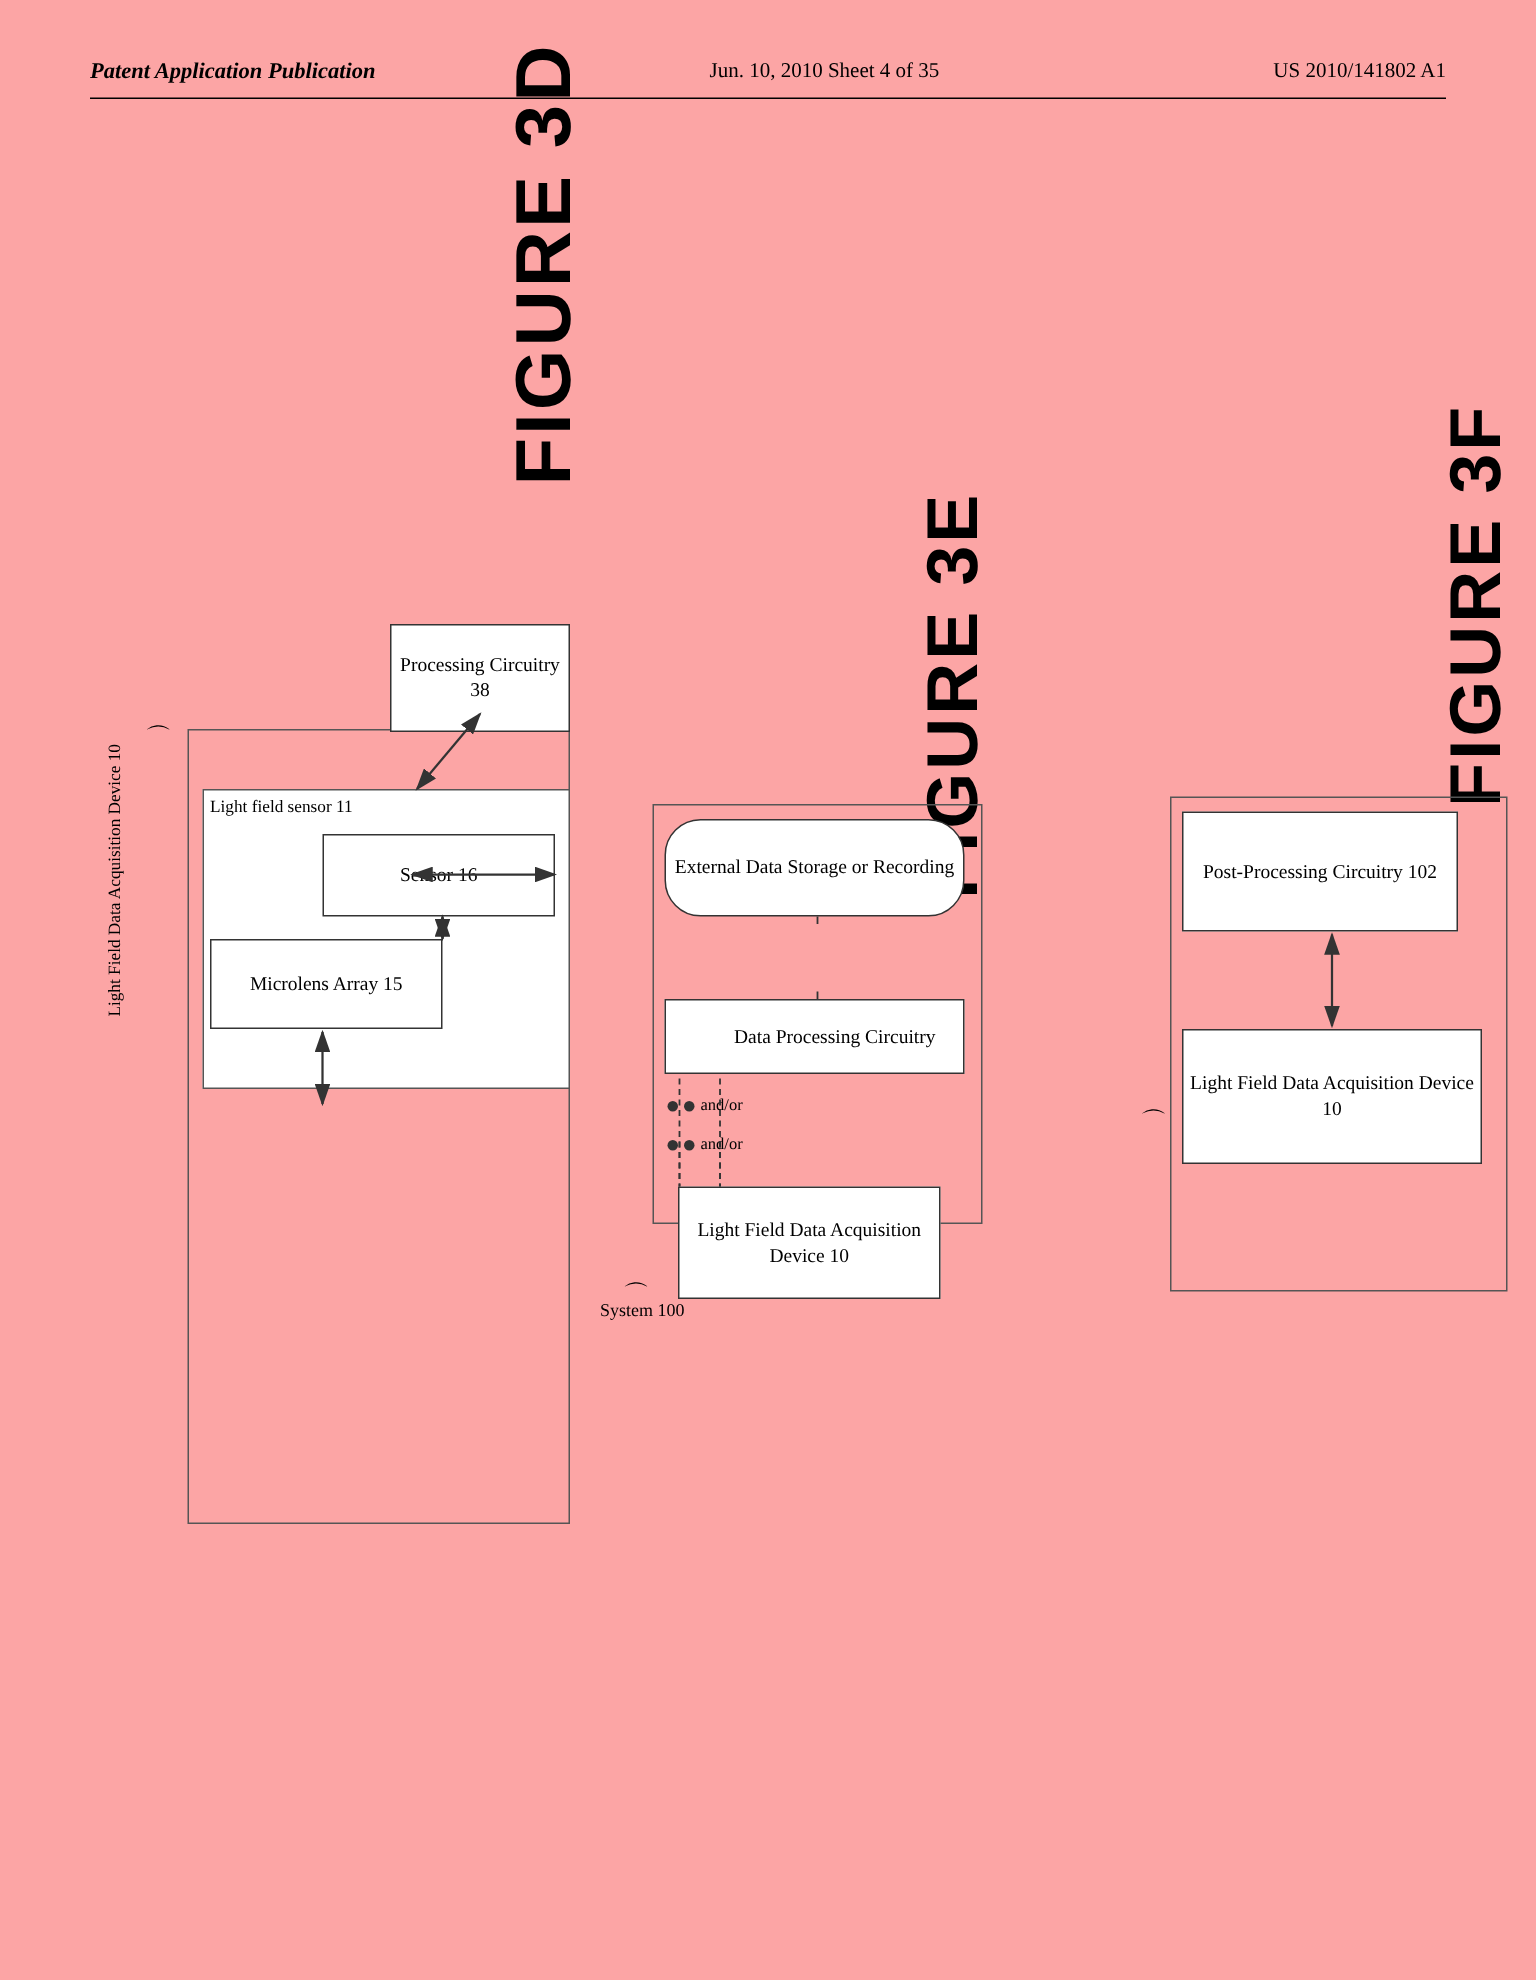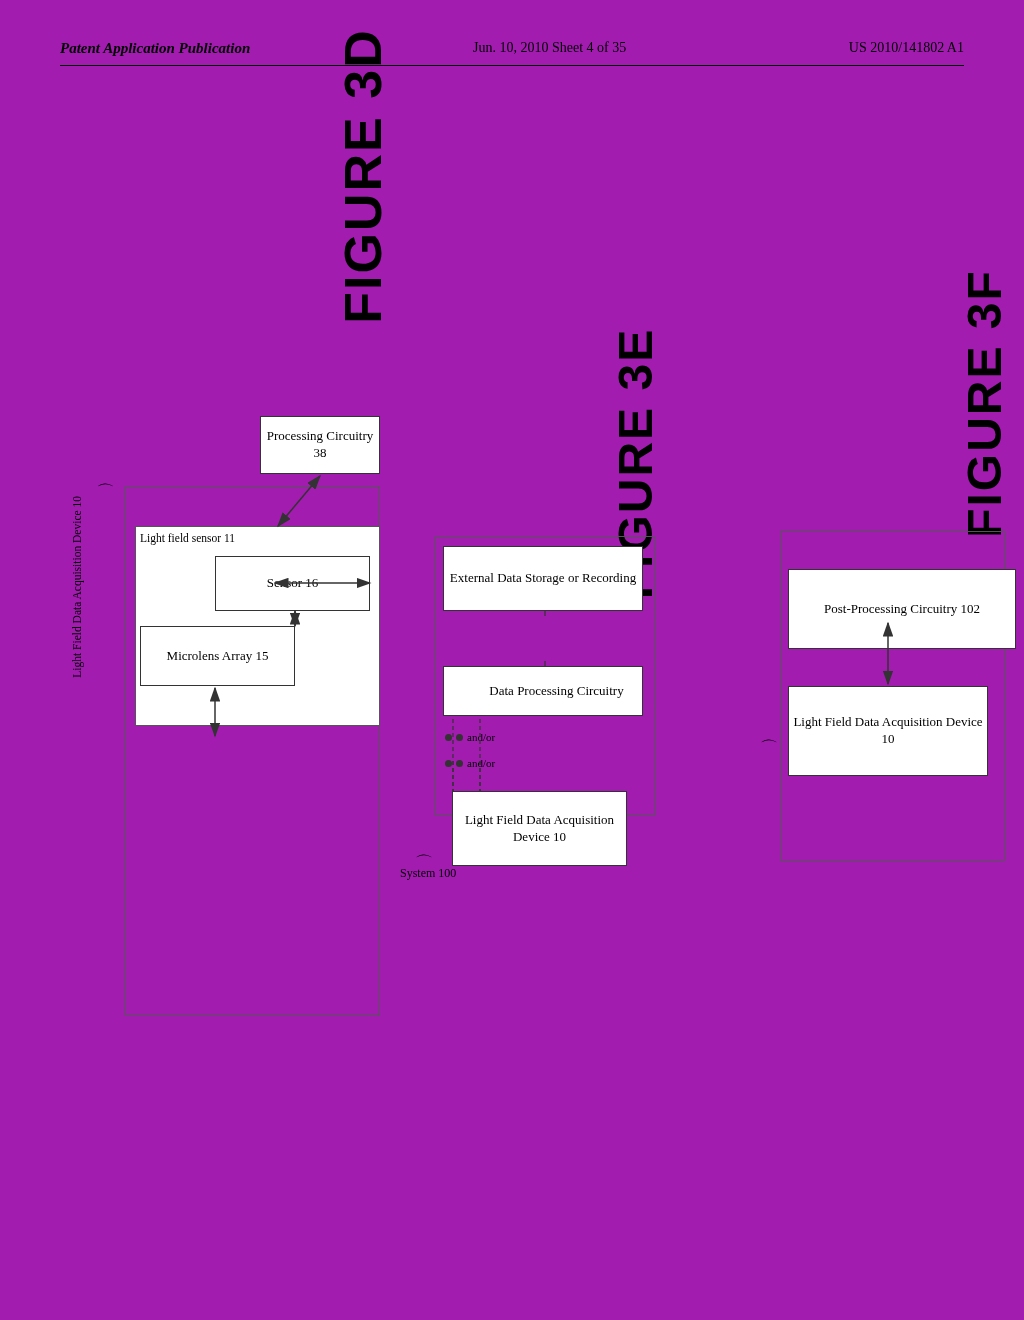--- a/index.html
+++ b/index.html
@@ -7,21 +7,21 @@
       background: #fff;
       font-family: 'Times New Roman', Times, serif;
       width: 1024px;
       min-height: 1320px;
       position: relative;
       overflow-x: hidden;
     }
     .page {
       width: 1024px;
       min-height: 1320px;
-      background: #a21caf;
+      background: #fca5a5;
       padding: 40px 60px;
       position: relative;
     }
     .header {
       display: flex;
       justify-content: space-between;
       align-items: flex-start;
       border-bottom: 1px solid #000;
       padding-bottom: 8px;
       margin-bottom: 30px;
@@ -97,21 +97,21 @@
 
     <div style="position:absolute; top:280px; left:790px; transform:rotate(-90deg); transform-origin:center center; font-size:48px; font-weight:900; font-family:Arial,sans-serif; letter-spacing:2px; white-space:nowrap;">FIGURE 3F</div>
 
     <div style="position:absolute; top:390px; left:65px; width:255px; height:530px; border:1.5px solid #555;"></div>
 
     <div style="position:absolute; top:385px; left:28px; font-size:11.5px; line-height:1.3; width:35px; text-align:center;">
       <span style="font-size:18px; font-family:sans-serif;">⌒</span>
     </div>
     <div style="position:absolute; top:400px; left:10px; font-size:11.5px; line-height:1.3; writing-mode:vertical-rl; transform:rotate(180deg);">Light Field Data Acquisition Device 10</div>
 
-    <div class="box processing-circuitry-box" style="top:320px; left:200px; width:120px; height:58px;">
+    <div class="box processing-circuitry-box" style="top:320px; left:200px; width:120px; height:72px;">
       <span>Processing Circuitry 38</span>
     </div>
 
     <div class="box user-interface-box" style="top:430px; left:155px; width:155px; height:55px;">
       <span>User Interface 36</span>
     </div>
 
     <div class="box" style="top:430px; left:75px; width:245px; height:200px; border:1.5px solid #555;">
     </div>
     <div style="position:absolute; top:435px; left:80px; font-size:11.5px; line-height:1.3;">Light field sensor 11</div>
@@ -125,21 +125,21 @@
     </div>
 
 
     <div style="position:absolute; top:755px; left:355px; font-size:12px; font-weight:normal;">
       <span style="font-size:18px;">⌒</span>
     </div>
     <div style="position:absolute; top:770px; left:340px; font-size:12px;">System 100</div>
 
     <div style="position:absolute; top:440px; left:375px; width:220px; height:280px; border:1.5px solid #555;"></div>
 
-    <div class="box" style="top:450px; left:383px; width:200px; height:65px;">
+    <div class="box" style="top:450px; left:383px; width:200px; height:65px;border-radius:24px;">
       <span>External Data Storage or Recording</span>
     </div>
 
 
     <div class="box" style="top:570px; left:383px; width:200px; height:50px;padding-left:27px;">
       <span>Data Processing Circuitry</span>
     </div>
 
     <div style="position:absolute; top:635px; left:385px; display:flex; flex-direction:column; gap:4px; font-size:11px;">
       <div style="display:flex; align-items:center; gap:4px;">
@@ -157,21 +157,21 @@
     <div class="box" style="top:695px; left:392px; width:175px; height:75px;">
       <span>Light Field Data Acquisition Device 10</span>
     </div>
 
     <div style="position:absolute; top:640px; left:700px; font-size:12px;">
       <span style="font-size:18px;">⌒</span>
     </div>
 
     <div style="position:absolute; top:435px; left:720px; width:225px; height:330px; border:1.5px solid #555;"></div>
 
-    <div class="box" style="top:445px; left:728px; width:228px; height:80px;margin-top:28px;">
+    <div class="box" style="top:445px; left:728px; width:184px; height:80px;">
       <span>Post-Processing Circuitry 102</span>
     </div>
 
     <div class="box" style="top:590px; left:728px; width:200px; height:90px;">
       <span>Light Field Data Acquisition Device 10</span>
     </div>
 
     <svg class="arrow-svg" xmlns="http://www.w3.org/2000/svg">
       <defs>
         <marker id="arrowhead" markerWidth="10" markerHeight="7" refX="9" refY="3.5" orient="auto">

